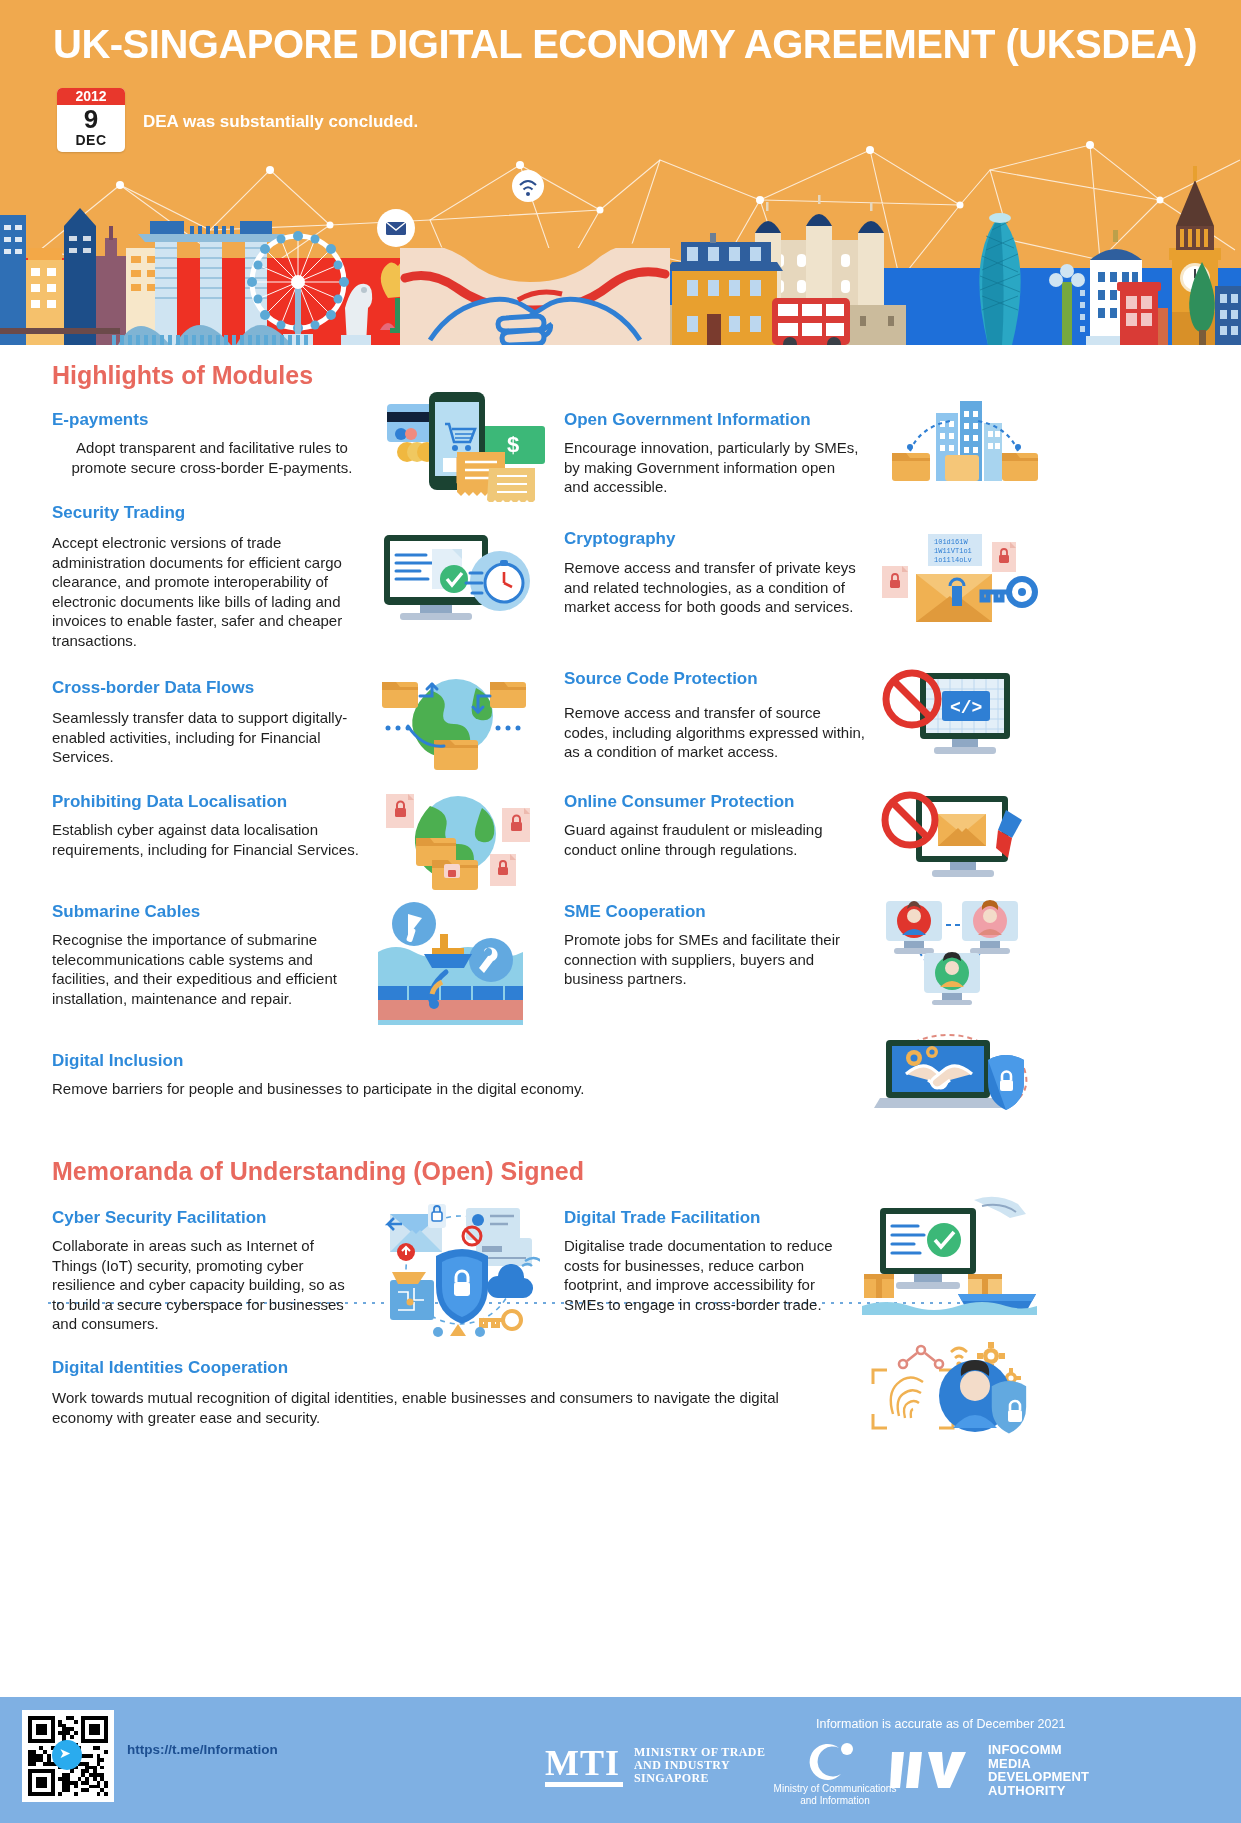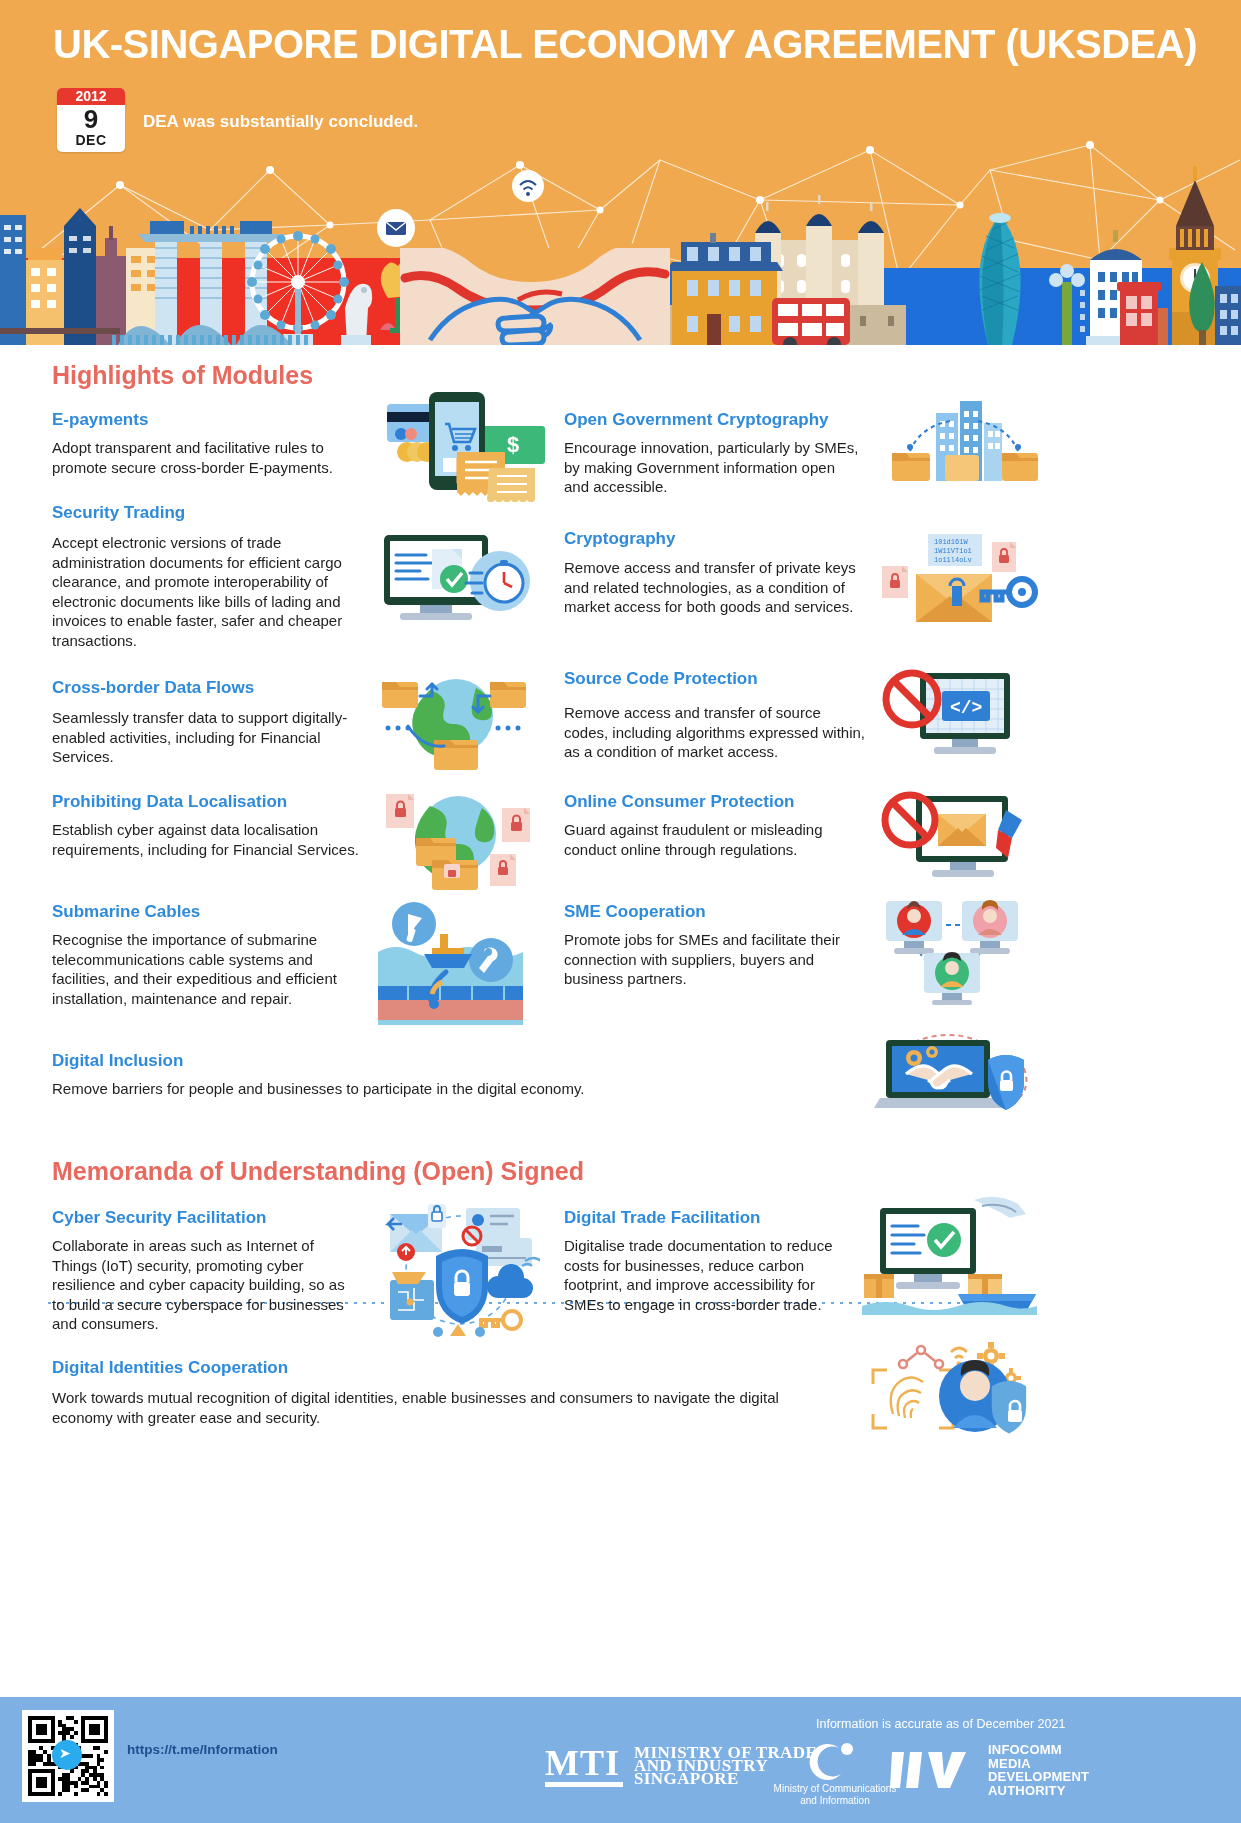--- a/index.html
+++ b/index.html
@@ -61,21 +61,21 @@
   .qr-grid i { background: #000; }
   .qr-tg { position: absolute; left: 52px; top: 1740px; width: 30px; height: 30px; border-radius: 50%; background: #2aabee; }
   .qr-tg::after { content: "➤"; position: absolute; color: #fff; font-size: 14px; left: 7px; top: 5px; }
   .ft-text { position: absolute; left: 127px; top: 1723px; color: #ffffff; font-size: 13.5px; font-weight: bold; line-height: 18px; }
   .ft-link { color: #1d4f91; }
   .ft-accurate { position: absolute; left: 816px; top: 1717px; color: #ffffff; font-size: 12.5px; }
 
   .logo-mti { position: absolute; left: 545px; top: 1746px; color: #fff; }
   .mti-mark { font-family: "Liberation Serif", serif; font-size: 36px; font-weight: bold; letter-spacing: 1px; line-height: 34px; }
   .mti-rule { width: 78px; height: 5px; background: #fff; margin-top: 2px; }
-  .mti-words { font-family: "Liberation Serif", serif; font-size: 17px; font-weight: bold; line-height: 13px; letter-spacing: .4px; }
+  .mti-words { font-family: "Liberation Serif", serif; font-size: 12px; font-weight: bold; line-height: 13px; letter-spacing: .4px; }
 
   .logo-mci { position: absolute; left: 760px; top: 1740px; color: #fff; text-align: center; width: 150px; }
   .mci-words { font-size: 10px; line-height: 12px; margin-top: 3px; }
 
   .logo-imda { position: absolute; left: 890px; top: 1743px; color: #fff; }
   .imda-words { font-size: 13px; font-weight: bold; line-height: 13.5px; letter-spacing: .2px; }
 
   .ill { position: absolute; }
 </style>
 </head>
@@ -473,35 +473,35 @@
 <div class="cal">
   <div class="cal-year">2012</div>
   <div class="cal-day">9</div>
   <div class="cal-mon">DEC</div>
 </div>
 <div class="hdr-sub">DEA was substantially concluded.</div>
 
 <div class="sec-title" style="left:52px; top:361px;">Highlights of Modules</div>
 
 <div class="mod-title" style="left:52px; top:410px; width:330px;">E-payments</div>
-<div class="mod-body" style="left:52px; top:438px; width:320px;">Adopt transparent and facilitative rules to promote secure cross-border E-payments.</div>
+<div class="mod-body" style="left:52px; top:438px; width:320px;text-align:center;">Adopt transparent and facilitative rules to promote secure cross-border E-payments.</div>
 
 <div class="mod-title" style="left:52px; top:503px; width:330px;">Security Trading</div>
 <div class="mod-body" style="left:52px; top:533px; width:320px;">Accept electronic versions of trade administration documents for efficient cargo clearance, and promote interoperability of electronic documents like bills of lading and invoices to enable faster, safer and cheaper transactions.</div>
 
 <div class="mod-title" style="left:52px; top:678px; width:330px;">Cross-border Data Flows</div>
 <div class="mod-body" style="left:52px; top:708px; width:300px;">Seamlessly transfer data to support digitally-enabled activities, including for Financial Services.</div>
 
 <div class="mod-title" style="left:52px; top:792px; width:330px;">Prohibiting Data Localisation</div>
 <div class="mod-body" style="left:52px; top:820px; width:310px;">Establish cyber against data localisation requirements, including for Financial Services.</div>
 
 <div class="mod-title" style="left:52px; top:902px; width:330px;">Submarine Cables</div>
 <div class="mod-body" style="left:52px; top:930px; width:315px;">Recognise the importance of submarine telecommunications cable systems and facilities, and their expeditious and efficient installation, maintenance and repair.</div>
 
-<div class="mod-title" style="left:564px; top:410px; width:340px;">Open Government Cryptography</div>
+<div class="mod-title" style="left:564px; top:410px; width:340px;">Open Government Information</div>
 <div class="mod-body" style="left:564px; top:438px; width:300px;">Encourage innovation, particularly by SMEs, by making Government information open and accessible.</div>
 
 <div class="mod-title" style="left:564px; top:529px; width:340px;">Cryptography</div>
 <div class="mod-body" style="left:564px; top:558px; width:300px;">Remove access and transfer of private keys and related technologies, as a condition of market access for both goods and services.</div>
 
 <div class="mod-title" style="left:564px; top:669px; width:340px;">Source Code Protection</div>
 <div class="mod-body" style="left:564px; top:703px; width:305px;">Remove access and transfer of source codes, including algorithms expressed within, as a condition of market access.</div>
 
 <div class="mod-title" style="left:564px; top:792px; width:340px;">Online Consumer Protection</div>
 <div class="mod-body" style="left:564px; top:820px; width:300px;">Guard against fraudulent or misleading conduct online through regulations.</div>

